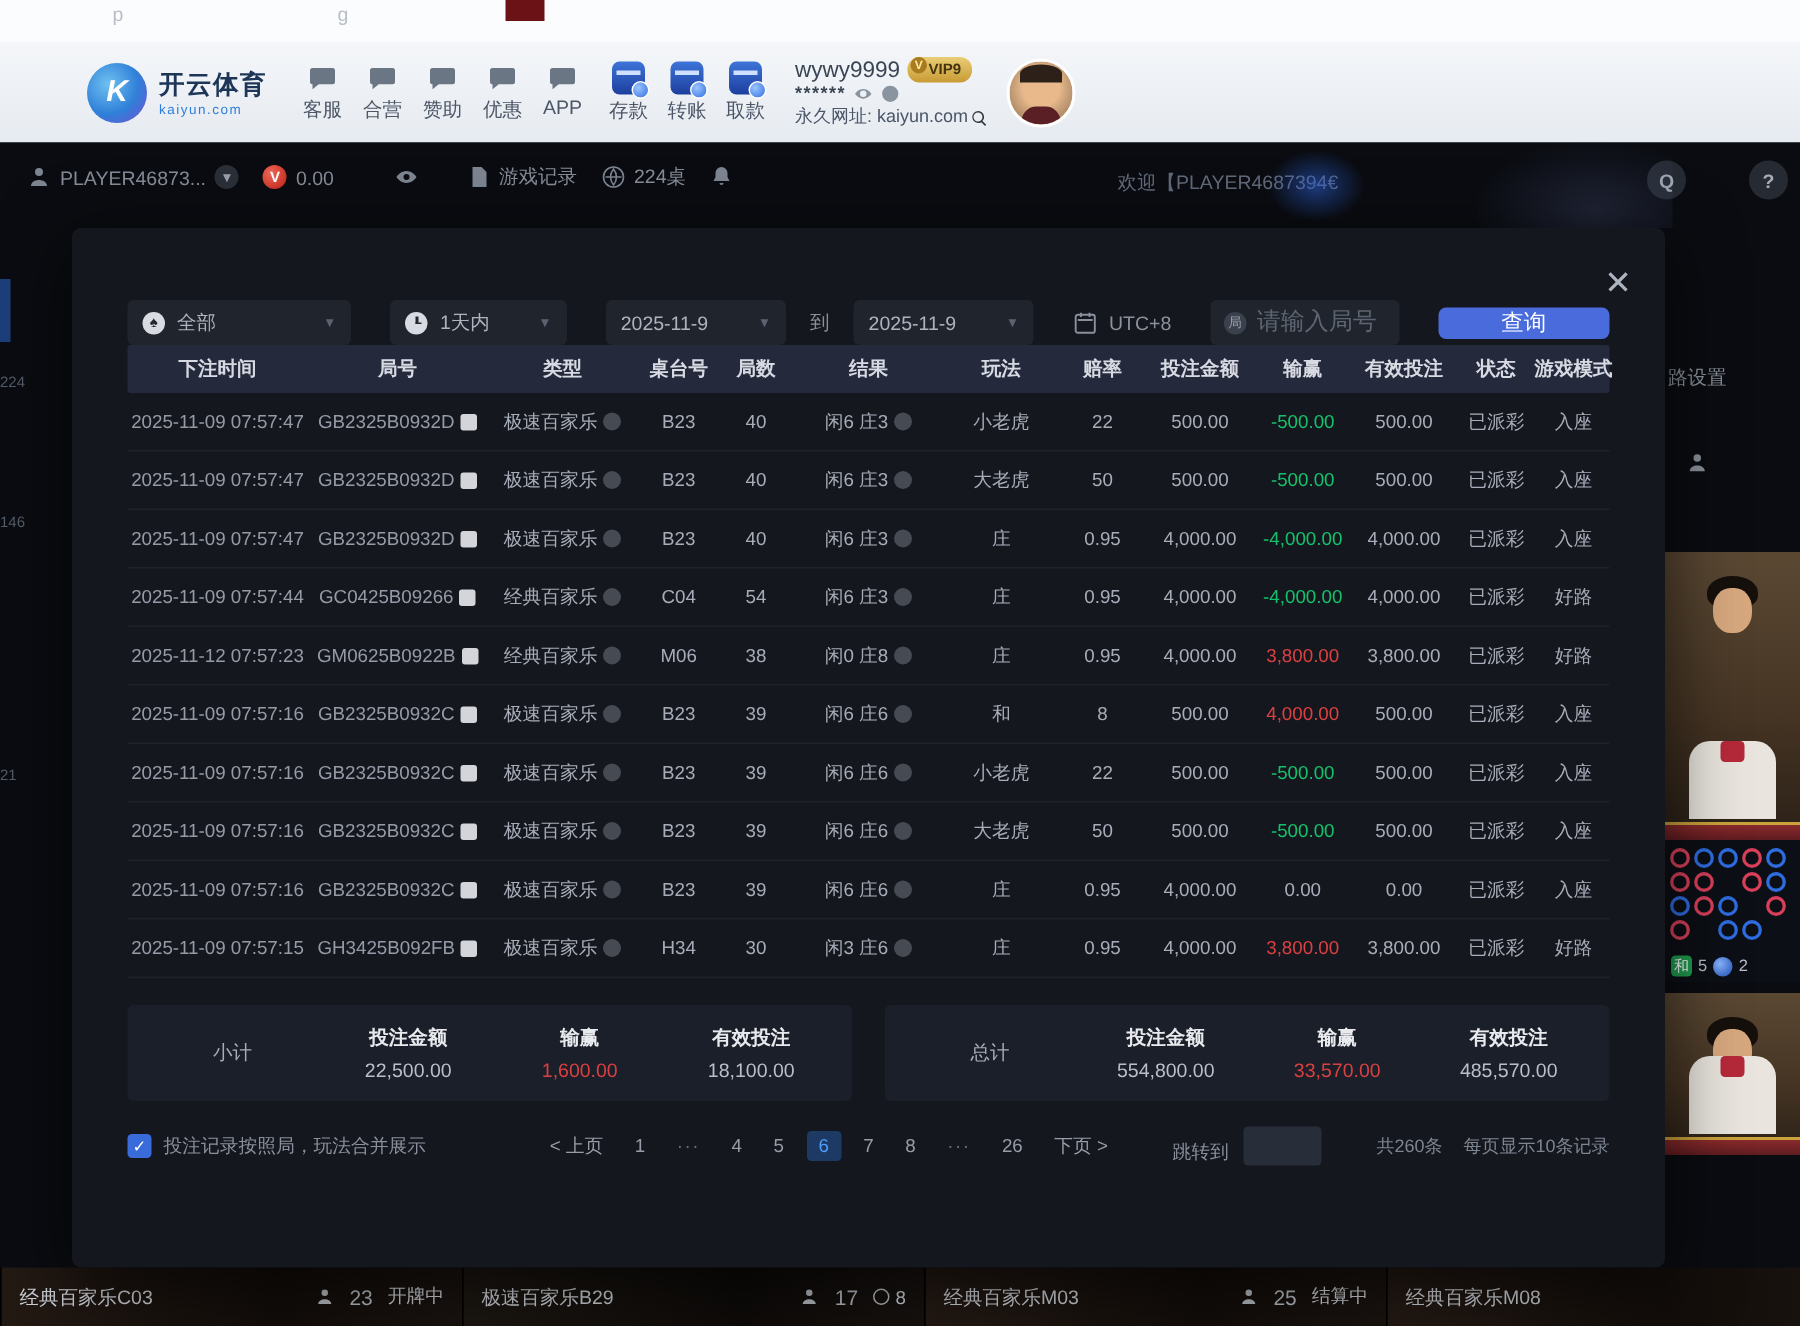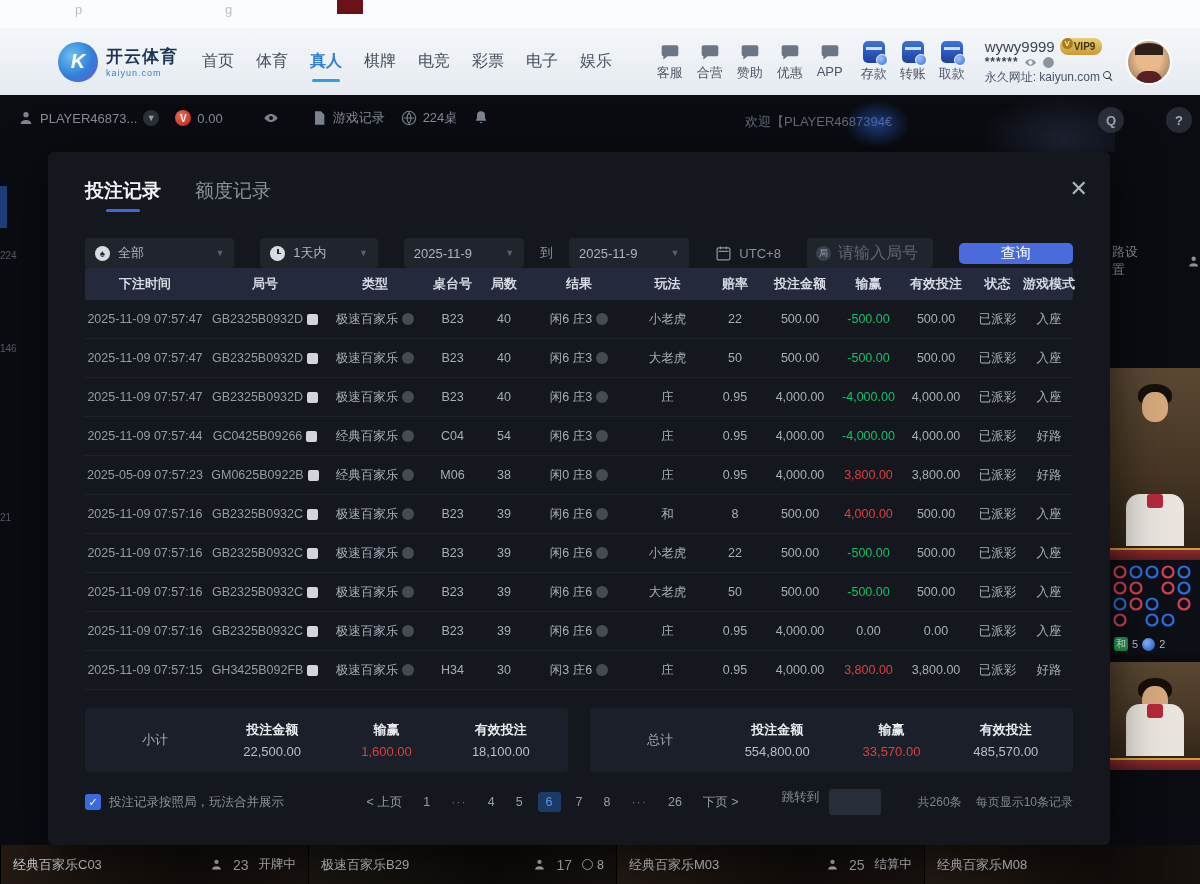--- a/index.html
+++ b/index.html
@@ -35,21 +35,21 @@
     background:radial-gradient(circle at 35% 35%, #9cc4ff, #2f6fe0); border:1px solid #fff; }
   .userblock { margin-right:12px; line-height:15px; }
   .user-row1 { display:flex; align-items:center; gap:5px; }
   .user-name { font-size:15px; color:#3a4553;text-align:right; }
   .vip { background:linear-gradient(#e9cd76,#c89b34); color:#453310; font-size:10px; font-weight:bold;
     border-radius:8px; padding:1px 7px 1px 14px; position:relative; }
   .vip::before { content:"V"; position:absolute; left:2px; top:0px; width:11px; height:11px; border-radius:50%;
     background:#a87c1e; color:#ffe9a8; font-size:8px; text-align:center; line-height:11px; }
   .user-row2 { display:flex; align-items:center; gap:5px; font-size:12px; color:#3a4553; font-weight:bold; letter-spacing:1px; }
   .user-row2 svg { width:13px; height:13px; fill:#8a93a0; }
-  .user-row3 { font-size:12px; color:#4a5568; display:flex; align-items:flex-start; gap:2px; }
+  .user-row3 { font-size:12px; color:#4a5568; display:flex; align-items:flex-end; gap:2px; }
   .user-row3 svg { width:12px; height:12px; fill:#30343c; }
   .avatar { width:46px; height:46px; border-radius:50%; overflow:hidden; position:relative;
     background:radial-gradient(circle at 50% 42%, #e9b98c 0 38%, #caa27a 55%, #8a6a4c); border:2px solid #fff; }
   .avatar::before { content:""; position:absolute; left:7px; top:2px; width:28px; height:12px; border-radius:50% 50% 0 0; background:#2c2018; }
   .avatar::after { content:""; position:absolute; left:8px; bottom:0; width:26px; height:12px; border-radius:10px 10px 0 0; background:#5a1f24; }
 
   
   .subbar { position:absolute; top:95px; left:0; width:1200px; height:57px; background:#0a0c11; }
   .subbar-inner { position:absolute; top:14px; left:18px; display:flex; align-items:center; gap:16px; color:#858c98; font-size:13px; }
   .subbar-inner svg { width:16px; height:16px; fill:#7d8591; }
@@ -65,21 +65,21 @@
 
   
   .blob-butterfly { position:absolute; left:845px; top:100px; width:65px; height:48px;
     background:radial-gradient(ellipse at center, rgba(45,100,220,.55), transparent 70%); }
   .blob-crown { position:absolute; left:985px; top:95px; width:130px; height:57px;
     background:radial-gradient(ellipse at 60% 80%, rgba(70,80,120,.35), transparent 75%); }
   .edge-box { position:absolute; left:0; top:186px; width:7px; height:42px; background:#1d3f7a; }
   .edge-num { position:absolute; left:0; font-size:10px; color:#565e6b; }
 
   
-  .side-settings { position:absolute; left:1112px; top:243px; color:#8a9099; font-size:13px; display:flex; gap:40px; align-items:center; }
+  .side-settings { position:absolute; left:1112px; top:243px; color:#8a9099; font-size:13px; display:flex; gap:40px; align-items:center;flex-direction:column; }
   .side-settings svg { width:15px; height:15px; fill:#8a9099; }
   .panel { position:absolute; left:1110px; width:90px; overflow:hidden; background:#0d1016; }
   .dealer { position:relative; height:100%; background:linear-gradient(#5a4833 0%, #463524 55%, #2a2017 100%); }
   .dealer .head { position:absolute; left:50%; top:24px; transform:translateX(-50%); width:26px; height:30px; border-radius:45%; background:#d7a87e; }
   .dealer .hair { position:absolute; left:50%; top:16px; transform:translateX(-50%); width:34px; height:22px; border-radius:50% 50% 40% 40%; background:#16100c; }
   .dealer .body { position:absolute; left:50%; bottom:14px; transform:translateX(-50%); width:58px; height:52px; border-radius:14px 14px 0 0; background:#e9e5de; }
   .dealer .scarf { position:absolute; left:50%; bottom:52px; transform:translateX(-50%); width:16px; height:14px; background:#b5293a; border-radius:3px; }
   .dealer .table-edge { position:absolute; left:0; bottom:0; width:100%; height:12px;
     background:linear-gradient(#8a2a2c,#5f1c20); border-top:2px solid #caa23c; }
   .road { background:#0c0f15; position:relative; }
@@ -139,21 +139,21 @@
   .sgroup .v { font-size:13px; color:#b9bec8; }
   .sgroup .v.red { color:#d94141; }
 
   
   .mfooter { display:flex; align-items:center; margin-top:17px; font-size:12.5px; color:#8a919d; }
   .chk { width:16px; height:16px; background:#3a6bdb; border-radius:3px; color:#fff; font-size:11px; display:flex; align-items:center; justify-content:center; margin-right:8px; cursor:pointer; flex:none; }
   .pag { display:flex; align-items:center; gap:9px; margin:0 auto; padding-left:40px; }
   .pg { color:#979da8; cursor:pointer; padding:3px 6px; }
   .pg.dots { color:#6a717d; letter-spacing:1px; }
   .pg.current { background:#1c3a63; color:#4f9bff; border-radius:3px; padding:3px 8px; }
-  .jump { display:flex; align-items:flex-start; gap:10px; margin-left:28px; }
+  .jump { display:flex; align-items:flex-end; gap:10px; margin-left:28px; }
   .jump input { width:52px; height:26px; background:#272d39; border:none; border-radius:3px; outline:none; color:#c6cad2; padding:0 6px; font-family:inherit; }
   .foot-right { display:flex; gap:14px; color:#7d8591; font-size:12px; white-space:nowrap; }
 
   
   .bottombar { position:absolute; left:0; top:845px; width:1200px; height:39px; background:#07080b; display:flex; }
   .bb-sliver { width:48px; background:#0a0b0e; }
   .tile { width:308px; flex:none; display:flex; align-items:center; padding:0 12px; gap:8px; border-left:1px solid #000;
     background:linear-gradient(90deg,#241a14,#120d0a 60%,#1a1310); cursor:pointer; }
   .tile:nth-child(3){ background:linear-gradient(90deg,#1c1712,#0e0b09 60%,#171210); }
   .tile .tname { font-size:13px; color:#cfd2d8; white-space:nowrap; overflow:hidden; }
@@ -172,30 +172,20 @@
   <span class="redblock"></span>
 </div>
 
 <div class="header">
   <div class="logo">
     <div class="logo-k">K</div>
     <div class="logo-txt">
       <div class="brand">开云体育</div>
       <div class="domain">kaiyun.com</div>
     </div>
-  </div>
-  <div class="nav">
-    <div class="nav-item">首页</div>
-      <div class="nav-item">体育</div>
-      <div class="nav-item active">真人</div>
-      <div class="nav-item">棋牌</div>
-      <div class="nav-item">电竞</div>
-      <div class="nav-item">彩票</div>
-      <div class="nav-item">电子</div>
-      <div class="nav-item">娱乐</div>
   </div>
   <div class="quick">
     <div class="quick-item">
         <svg viewBox="0 0 24 24">
           <path d="M4 4h16a2 2 0 012 2v9a2 2 0 01-2 2H9l-5 4v-4H4a2 2 0 01-2-2V6a2 2 0 012-2z"></path>
         </svg>
         <span>客服</span>
       </div>
       <div class="quick-item">
         <svg viewBox="0 0 24 24">
@@ -377,24 +367,20 @@
         <circle cx="58" cy="42" r="5.5" stroke="#2e6ce0"></circle>
       <circle cx="42" cy="58" r="5.5" stroke="#2e6ce0"></circle>
         <circle cx="58" cy="58" r="5.5" stroke="#2e6ce0"></circle>
     </g>
   </svg>
   
 </div>
 
 <div class="modal">
   <div class="close-x">✕</div>
-  <div class="tabs">
-    <div class="tab active">投注记录</div>
-      <div class="tab">额度记录</div>
-  </div>
 
   <div class="filters">
     <div class="f-sel f-cat">
       <span class="chip-ic">♠</span>
       <span>全部</span>
       <span class="caret">▼</span>
     </div>
     <div class="f-sel f-range">
       <span class="clock-ic"></span>
       <span>1天内</span>
@@ -528,21 +514,21 @@
         </div>
         <div class="cell">庄</div>
         <div class="cell">0.95</div>
         <div class="cell">4,000.00</div>
         <div class="cell wl green">-4,000.00</div>
         <div class="cell">4,000.00</div>
         <div class="cell">已派彩</div>
         <div class="cell">好路</div>
       </div>
       <div class="trow">
-        <div class="cell">2025-05-09 07:57:23</div>
+        <div class="cell">2025-11-12 07:57:23</div>
         <div class="cell">
           <span>GM0625B0922B</span>
           <span class="copy-ic"></span>
         </div>
         <div class="cell">
           <span>经典百家乐</span>
           <span class="info-dot"></span>
         </div>
         <div class="cell">M06</div>
         <div class="cell">38</div>

